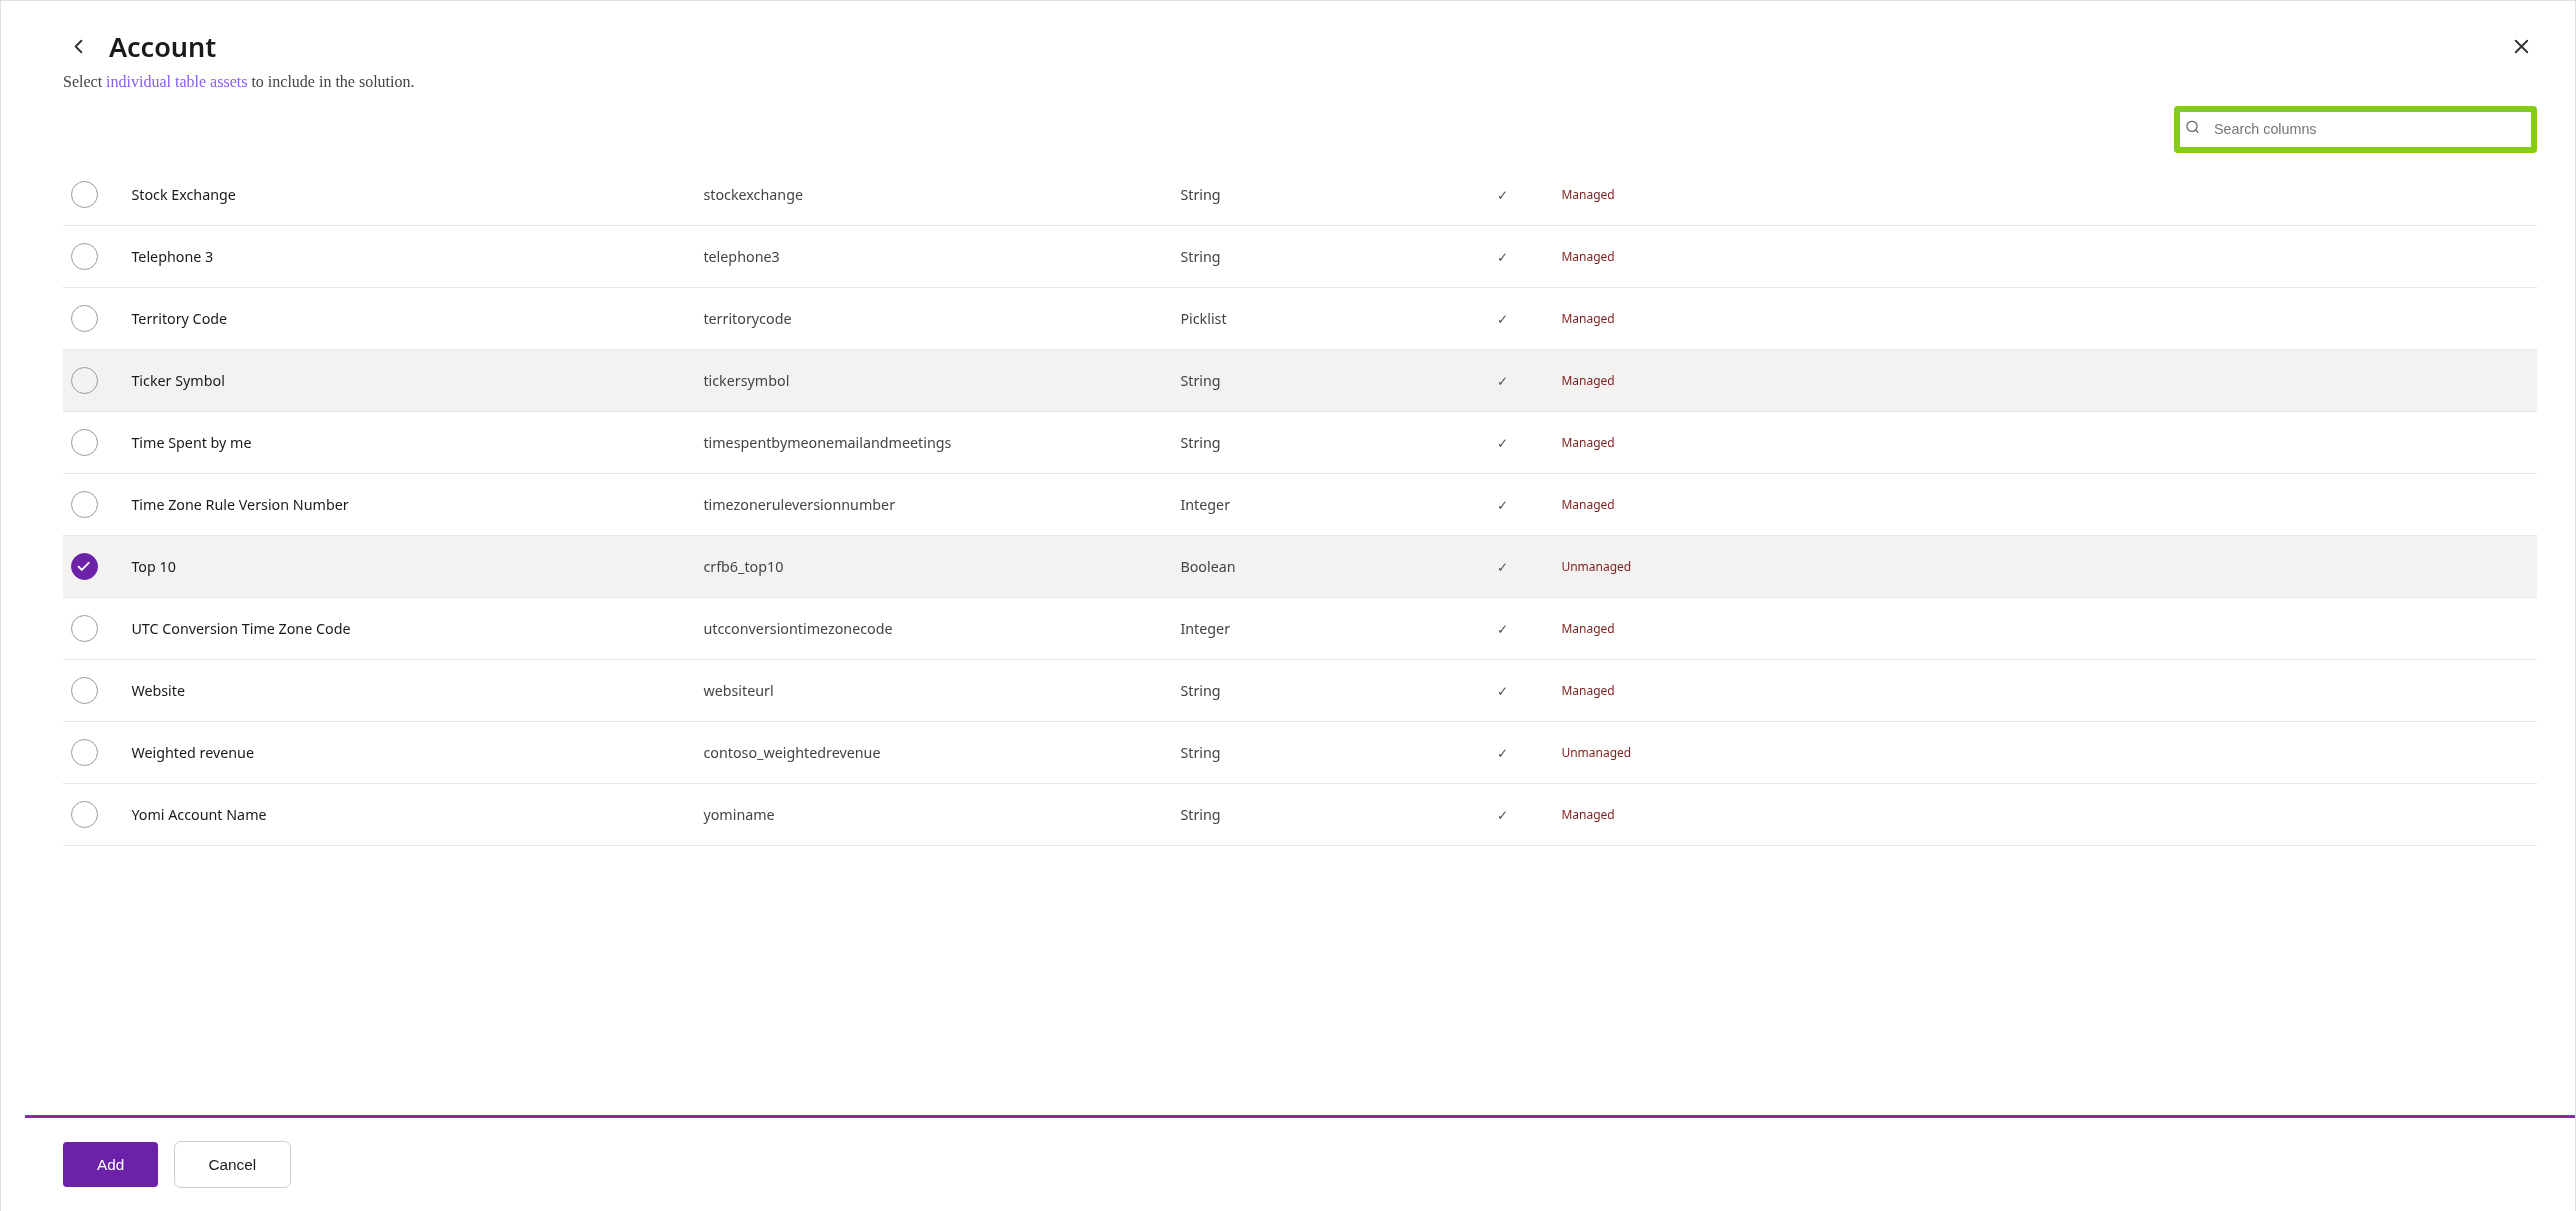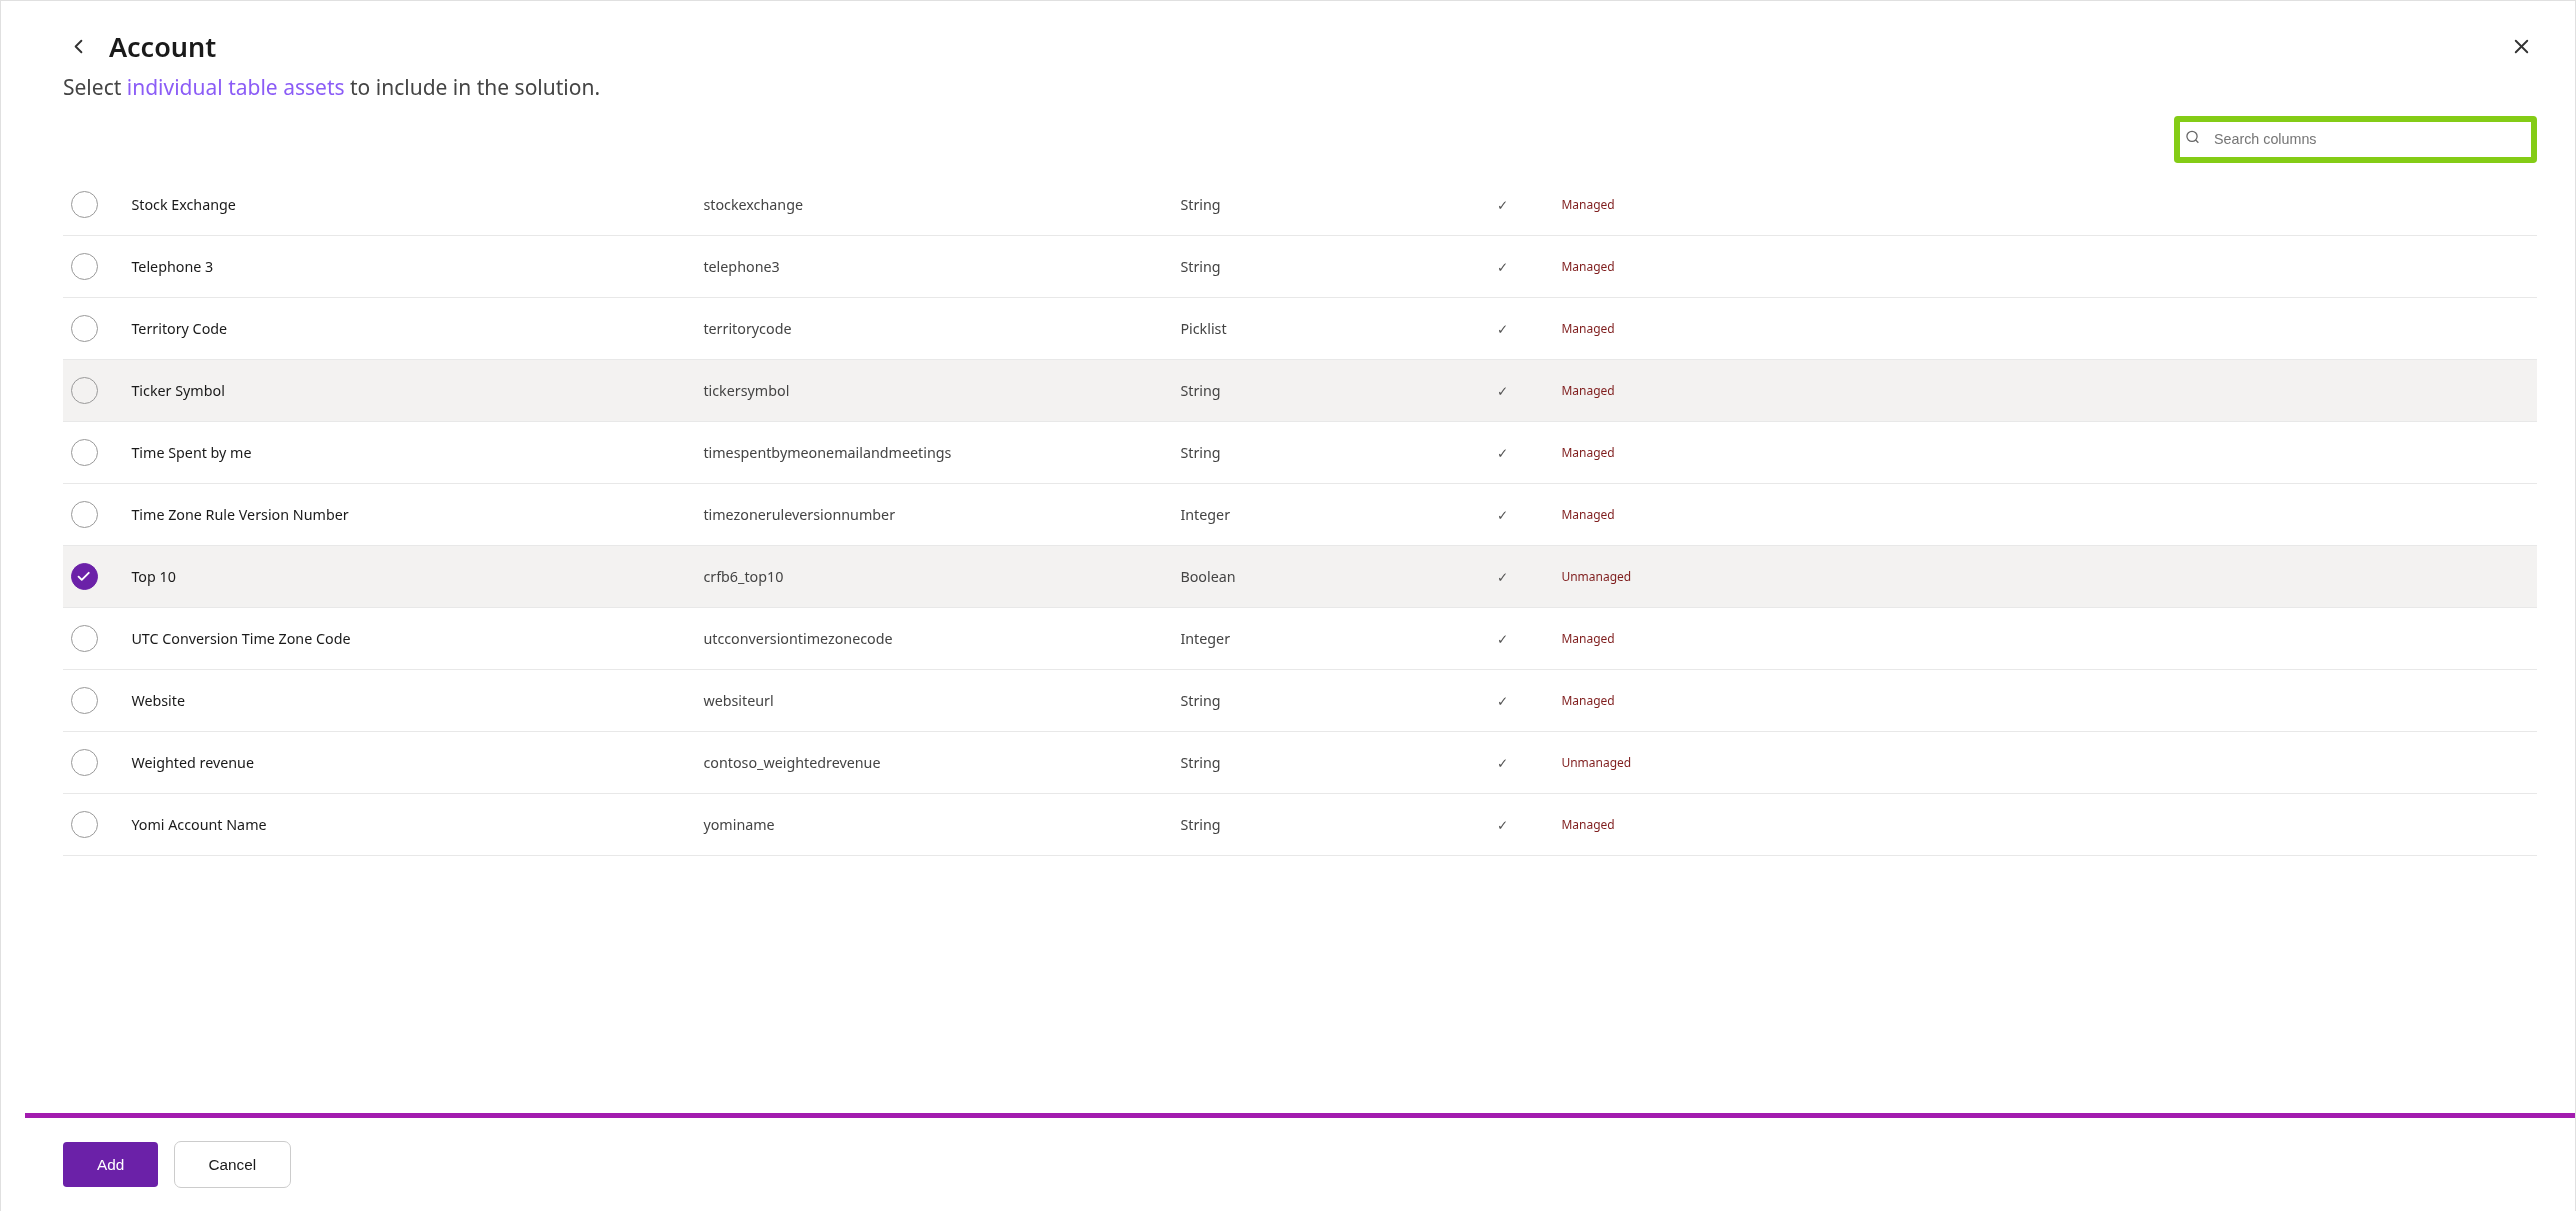--- a/index.html
+++ b/index.html
@@ -70,22 +70,23 @@
     }
 
     .close-button svg {
       width: 23px;
       height: 23px;
     }
 
     .dialog-subtitle {
       padding: 7.6px 38px 15.3px 38px;
       color: #444;
-      font-size: 21px;
+      font-size: 16px;
       flex-shrink: 0;
+      font-family: Liberation Serif, serif;
     }
 
     .dialog-subtitle span.highlight {
       color: #8b5cf6;
     }
 
     .search-bar-row {
       display: flex;
       justify-content: flex-end;
       padding: 0 38px 11.4px 38px;
@@ -197,21 +198,21 @@
     .checkmark {
       font-size: 13.4px;
       color: #555;
     }
 
     .dialog-footer {
       display: flex;
       align-items: center;
       gap: 15.3px;
       padding: 23px 38px;
-      border-top: 5px solid #a21caf;
+      border-top: 3px solid #a21caf;
       flex-shrink: 0;
     }
 
     .btn-add {
       background: #6b21a8;
       color: white;
       border: none;
       padding: 13.4px 34px;
       font-size: 15.3px;
       font-weight: 500;

